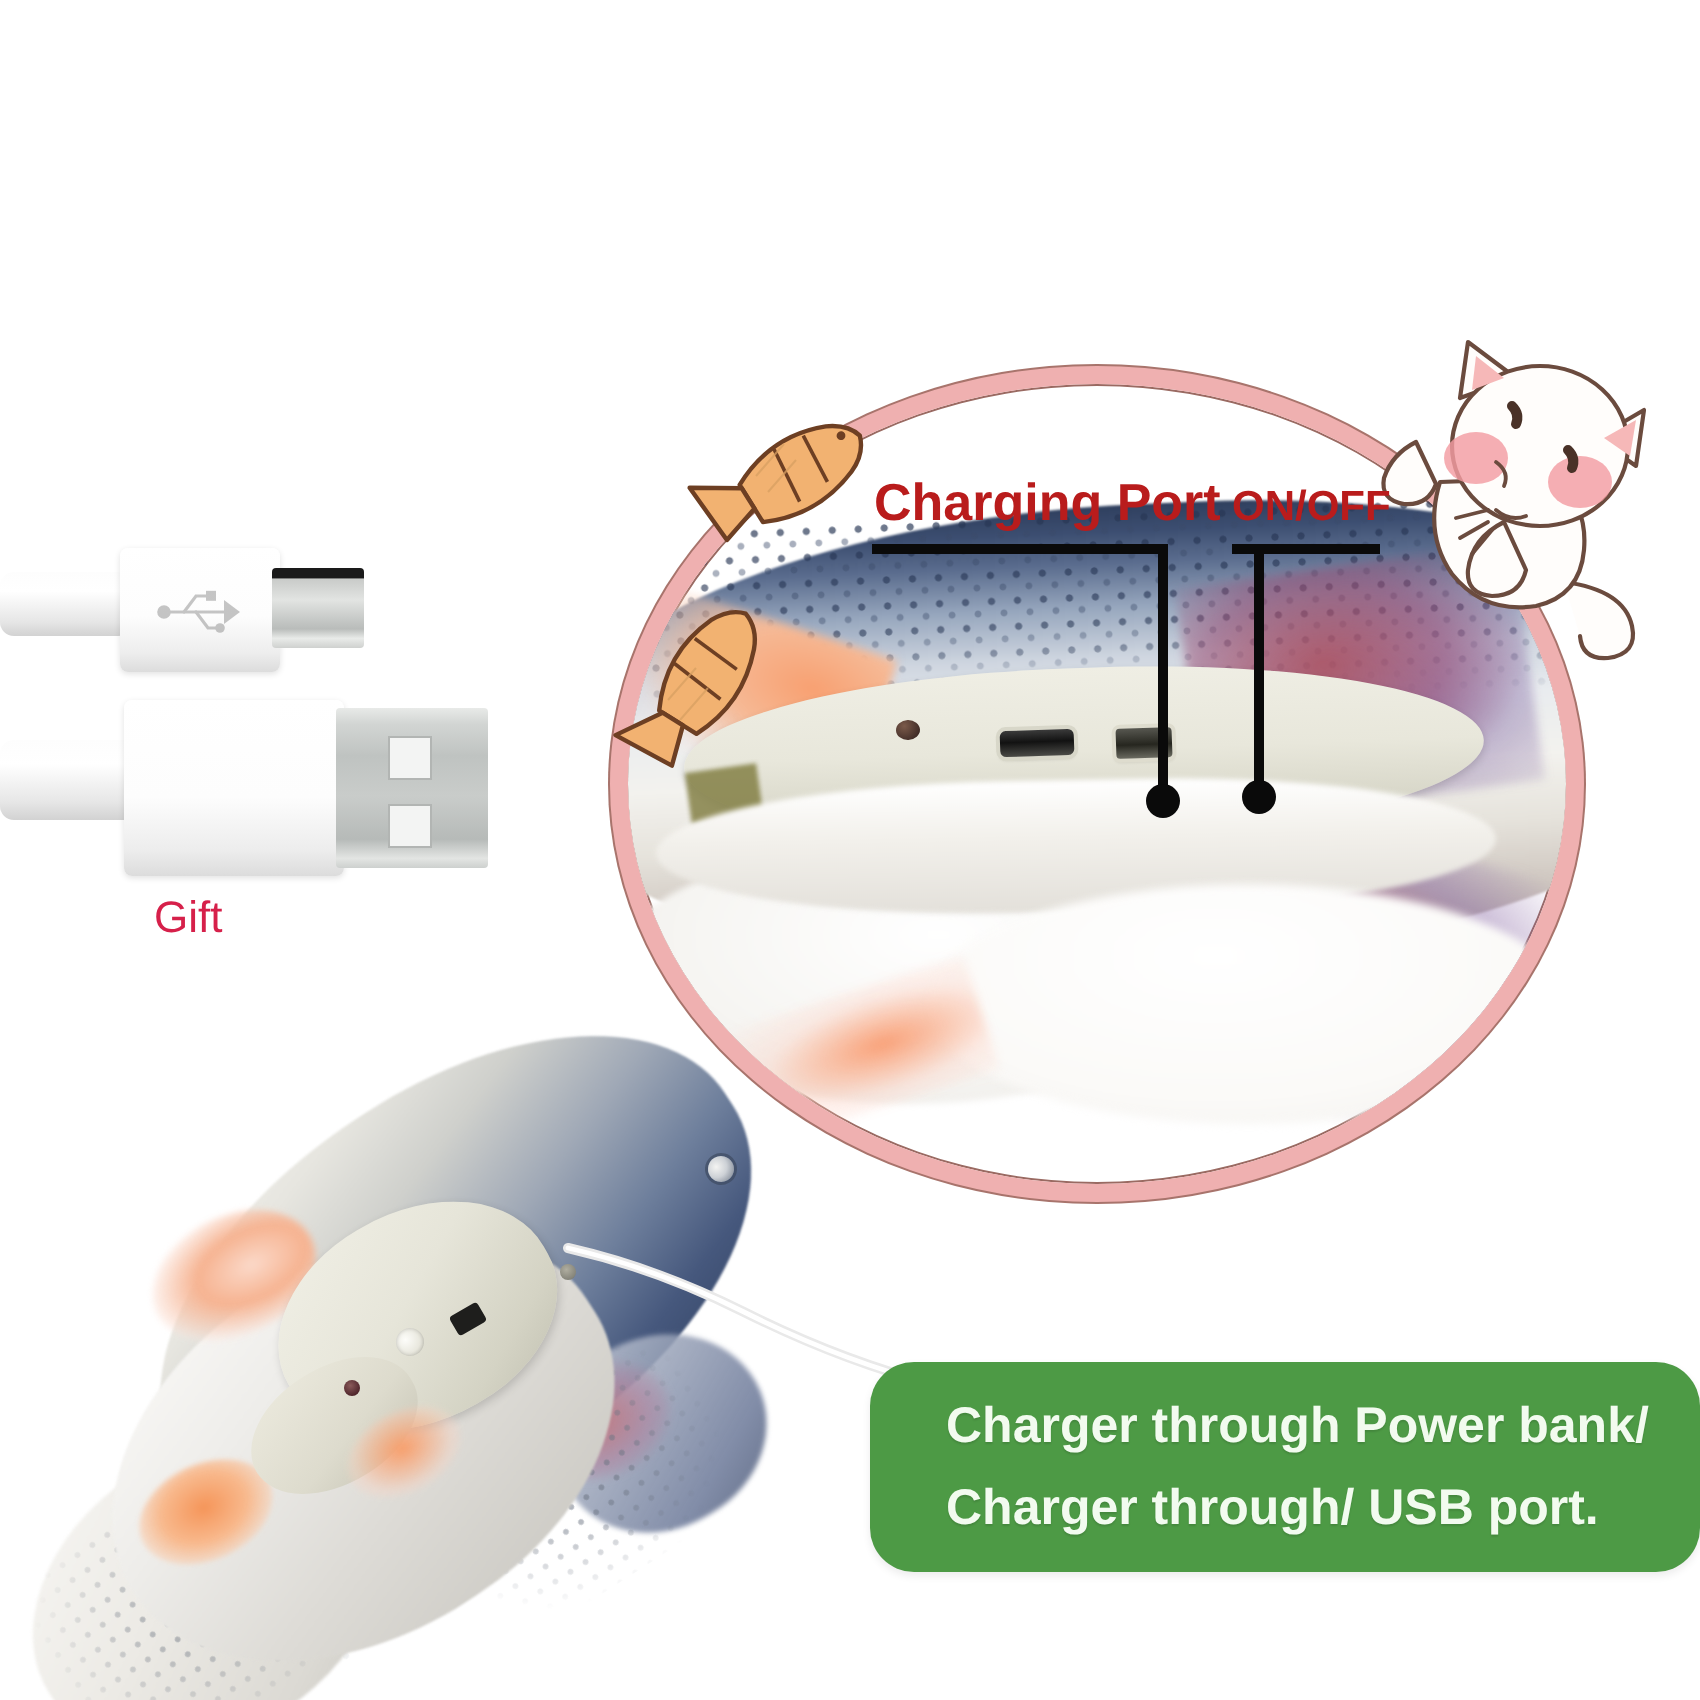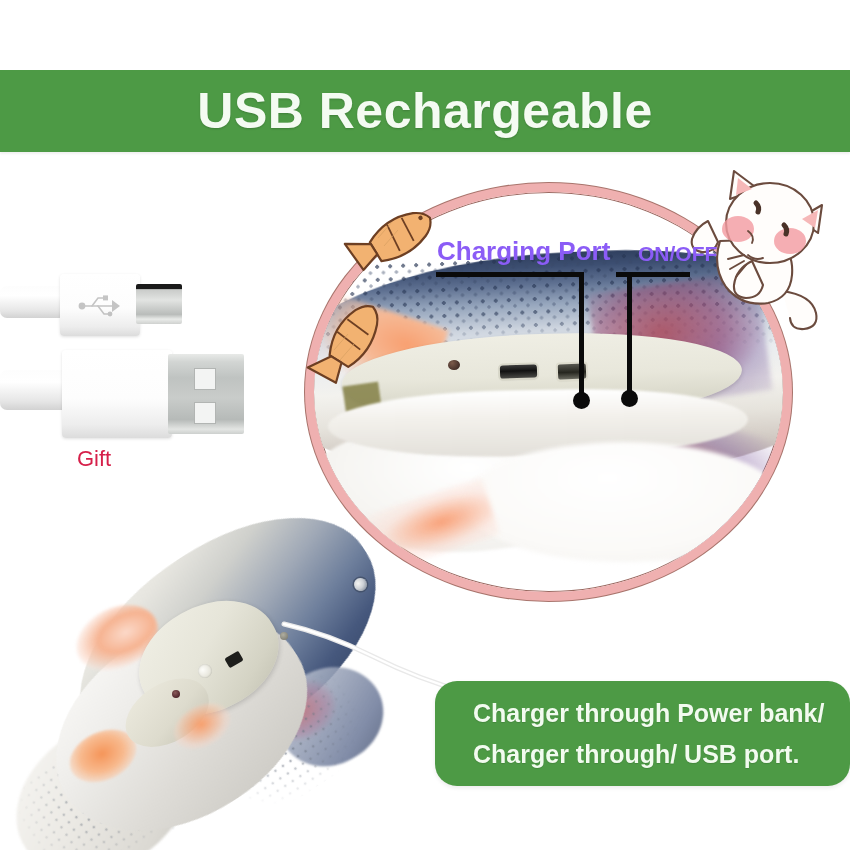--- a/index.html
+++ b/index.html
@@ -235,27 +235,27 @@
     width: 320px;
     height: 120px;
     border-radius: 50%;
     background: radial-gradient(ellipse at 45% 30%, #ffffff 0%, #fbfaf8 60%, #f0eeea 100%);
     filter: blur(2px);
   }
 
   
   .callout-label {
     position: absolute;
-    color: #8b5cf6;
+    color: #b91c1c;
     font-weight: bold;
     white-space: nowrap;
     line-height: 1;
   }
   #label-charging-port { left: 437px; top: 238px; font-size: 26px; }
-  #label-onoff         { left: 616px; top: 243px; font-size: 21px; margin-left: 22px; }
+  #label-onoff         { left: 616px; top: 243px; font-size: 21px; }
 
   .pointer-h {
     position: absolute;
     height: 5px;
     background: #0a0a0a;
   }
   .pointer-v {
     position: absolute;
     width: 5px;
     background: #0a0a0a;
@@ -570,23 +570,20 @@
     line-height: 1.62;
     white-space: nowrap;
     text-shadow: 0 1px 1px rgba(0,0,0,0.12);
   }
 </style>
 </head>
 <body>
 
 <div id="page">
 
-  <div id="header-banner">
-    <div id="header-title">USB Rechargeable</div>
-  </div>
 
   <div id="usb-cables">
     <div class="usb-cable-wire" id="micro-usb-wire"></div>
     <div class="usb-shell" id="micro-usb-shell"></div>
     <svg id="usb-trident" viewBox="0 0 44 30">
       <g stroke="#8d8d8d" stroke-width="1.6" fill="none" stroke-linecap="round">
         <line x1="4" y1="16" x2="34" y2="16"></line>
         <circle cx="4" cy="16" r="2.6" fill="#8d8d8d"></circle>
         <polygon points="34,10 42,16 34,22" fill="#8d8d8d" stroke="none"></polygon>
         <path d="M14 16 L20 8 L26 8"></path>

